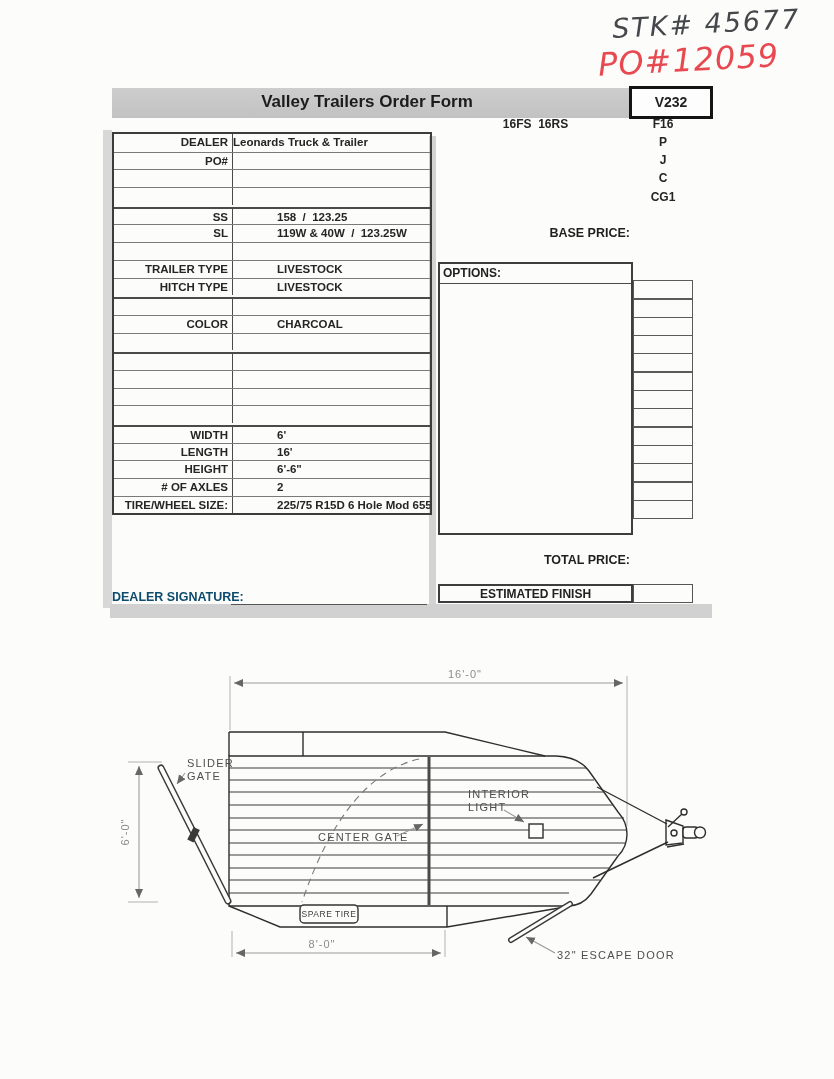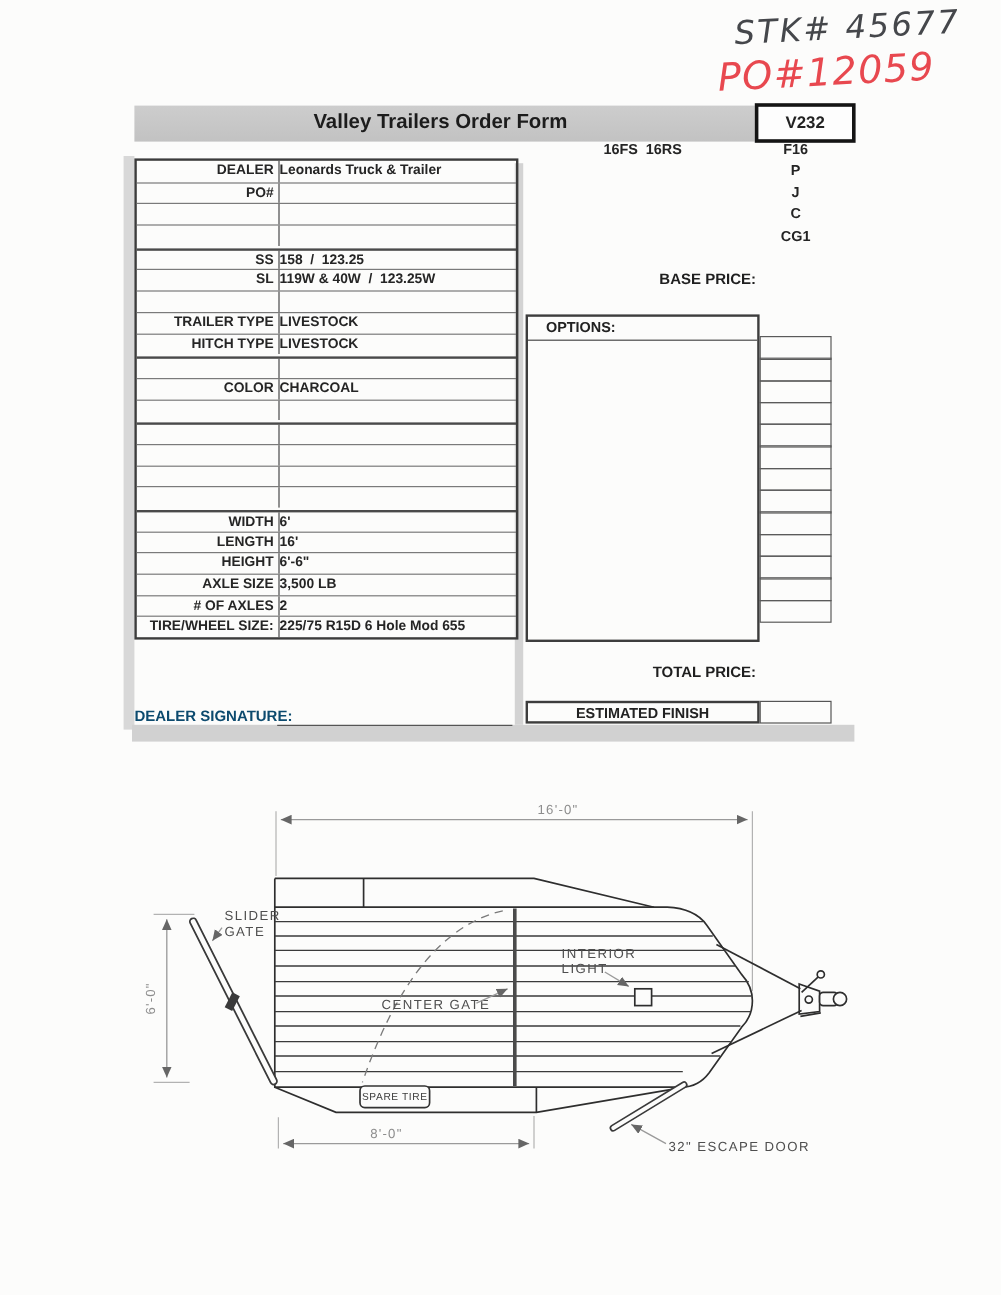--- a/index.html
+++ b/index.html
@@ -18,21 +18,21 @@
   .titlebar{position:absolute;left:112px;top:88px;width:600px;height:30px;
             background:linear-gradient(#cdcdcd,#c2c2c2);}
   .title-text{position:absolute;left:0;top:4px;width:510px;text-align:center;
               font-size:17px;font-weight:bold;color:#1c1c1c;}
   .v232{position:absolute;left:629px;top:86px;width:78px;height:27px;background:#fdfdfd;
         border:3px solid #141414;font-size:14px;font-weight:bold;text-align:center;line-height:27px;}
 
   
   .ltable{position:absolute;left:112px;top:132px;width:316px;border:2px solid #3c3c3c;background:transparent;}
   .lrow{display:flex;height:17.7px;box-sizing:border-box;}
-  .lrow + .lrow{border-top:1px solid #7a7a7a;}
+  .lrow + .lrow{border-top:1px solid #7a7a7a;gap:44px;}
   .lrow.brk{border-top:2px solid #4a4a4a;margin-top:2px;}
   .lcell{font-size:11.5px;font-weight:bold;line-height:16.5px;white-space:pre;overflow:hidden;color:#252525;}
   .lab{width:114px;border-right:1.5px solid #4a4a4a;text-align:right;padding-right:4px;}
   .val{flex:1;text-align:left;}
 
   .sig-label{position:absolute;left:112px;top:590px;font-size:12.5px;font-weight:bold;color:#0c4a6e;}
   .sig-line{position:absolute;left:231px;top:604px;width:196px;border-top:1.5px solid #555;}
 
   
   .subcode{position:absolute;top:117px;font-size:12px;font-weight:bold;text-align:center;white-space:pre;color:#242424;}
@@ -42,21 +42,21 @@
   .feat-body{border:2px solid #3d3d3d;border-top:0;box-sizing:border-box;}
   .feat-line{height:18px;font-size:10.6px;font-weight:bold;text-align:center;line-height:18px;color:#2b2b2b;}
   .codes{position:absolute;left:633px;top:135px;width:60px;}
   .code{height:18.2px;text-align:center;font-size:12px;font-weight:bold;color:#242424;}
 
   .base-price{position:absolute;left:438px;top:226px;width:192px;text-align:right;
               font-size:12.5px;font-weight:bold;color:#1f1f1f;}
   .opt-box{position:absolute;left:438px;top:262px;width:195px;height:273px;
            border:2px solid #3d3d3d;box-sizing:border-box;}
   .opt-header{height:19px;border-bottom:1.5px solid #4a4a4a;font-size:12px;font-weight:bold;
-              line-height:18px;padding-left:15px;}
+              line-height:18px;padding-left:3px;}
   .price-col{position:absolute;left:633px;top:280px;width:60px;}
   .pcell{height:19.6px;border:1.3px solid #5a5a5a;box-sizing:border-box;margin-top:-1.3px;}
   .pcell:first-child{margin-top:0;}
   .total-price{position:absolute;left:438px;top:553px;width:192px;text-align:right;
                font-size:12.5px;font-weight:bold;color:#1f1f1f;}
   .estfin{position:absolute;left:438px;top:584px;width:195px;height:19px;border:2px solid #3d3d3d;
           box-sizing:border-box;text-align:center;font-size:12px;font-weight:bold;line-height:16px;}
   .estfin-cell{position:absolute;left:633px;top:584px;width:60px;height:19px;
                border:1.5px solid #555;box-sizing:border-box;}
 
@@ -160,24 +160,20 @@
         <div class="lcell lab">WIDTH</div>
         <div class="lcell val">6'</div>
       </div>
       <div class="lrow">
         <div class="lcell lab">LENGTH</div>
         <div class="lcell val">16'</div>
       </div>
       <div class="lrow">
         <div class="lcell lab">HEIGHT</div>
         <div class="lcell val">6'-6"</div>
-      </div>
-      <div class="lrow">
-        <div class="lcell lab">AXLE SIZE</div>
-        <div class="lcell val">3,500 LB</div>
       </div>
       <div class="lrow">
         <div class="lcell lab"># OF AXLES</div>
         <div class="lcell val">2</div>
       </div>
       <div class="lrow">
         <div class="lcell lab">TIRE/WHEEL SIZE:</div>
         <div class="lcell val">225/75 R15D 6 Hole Mod 655</div>
       </div>
   </div>

